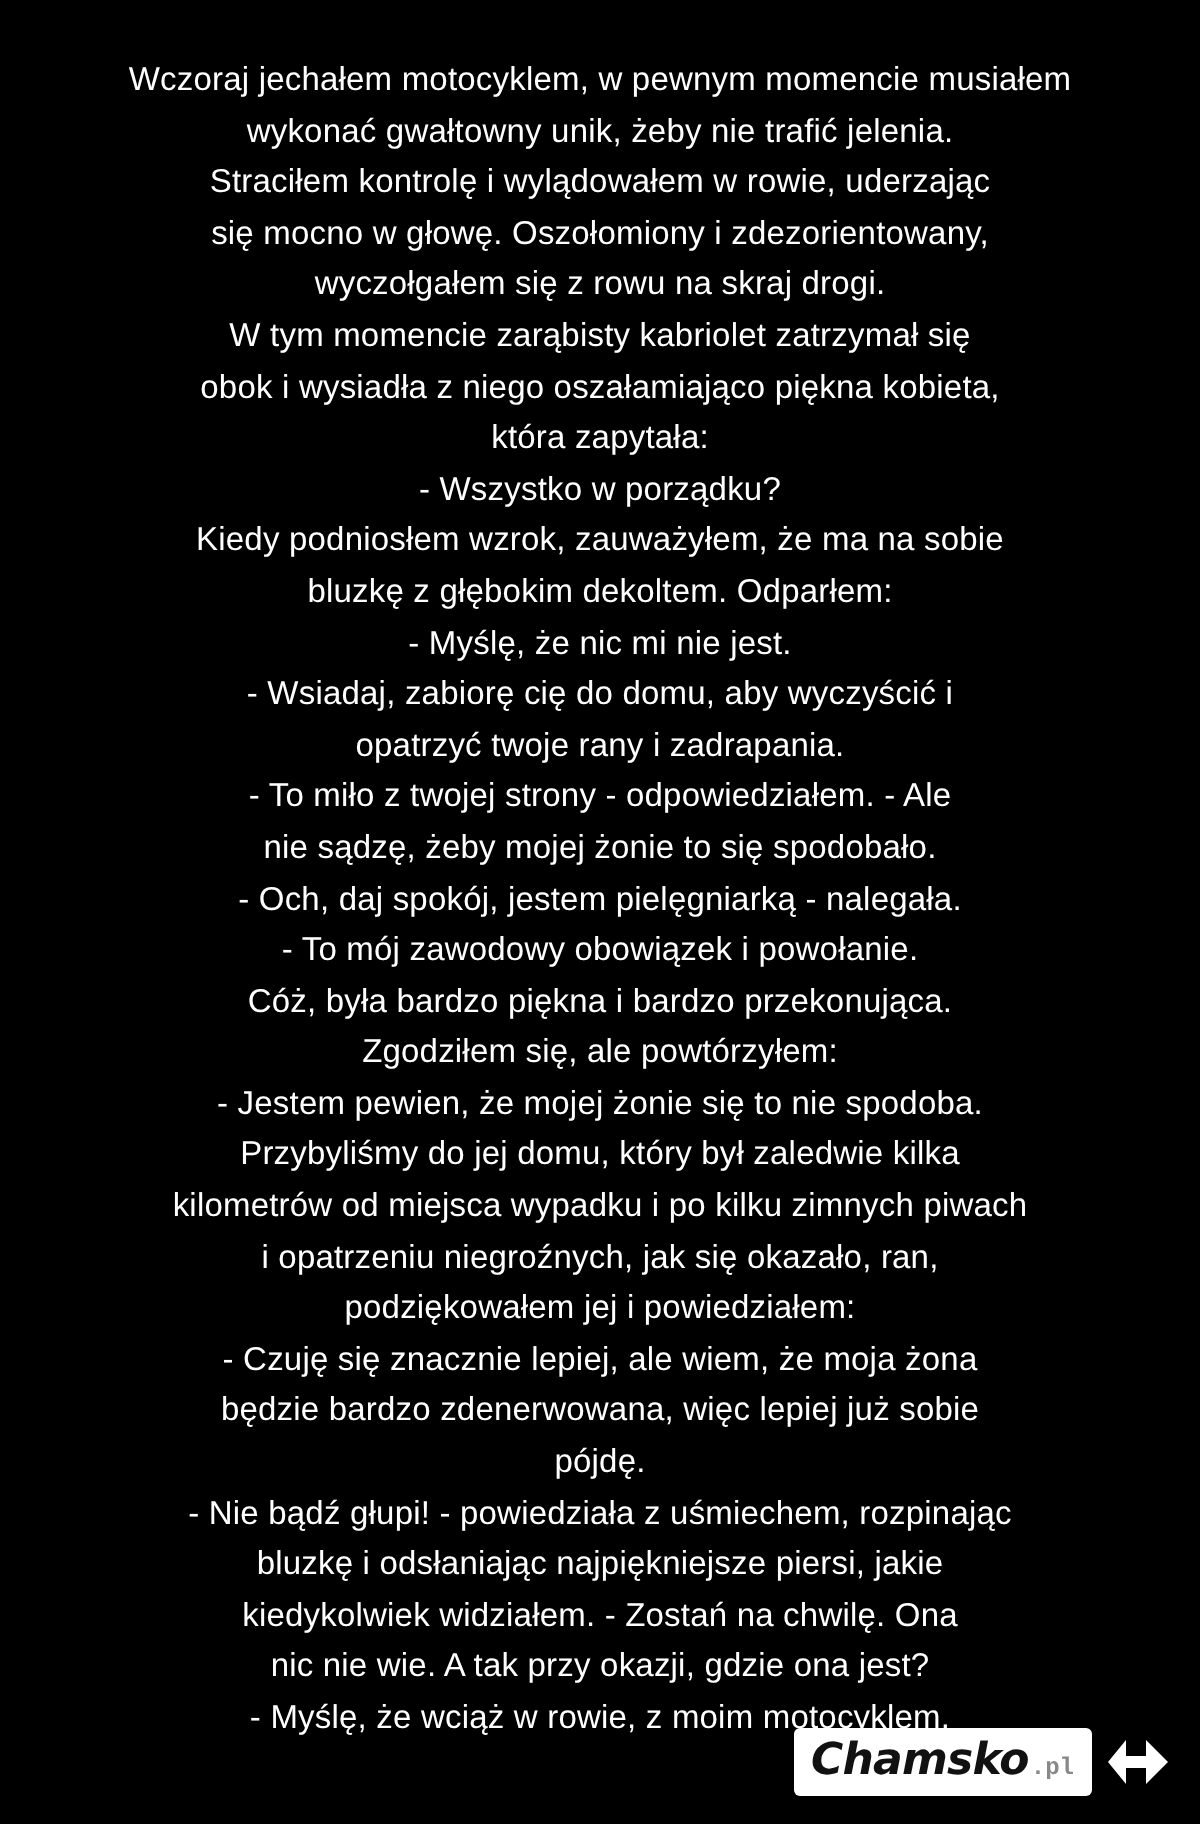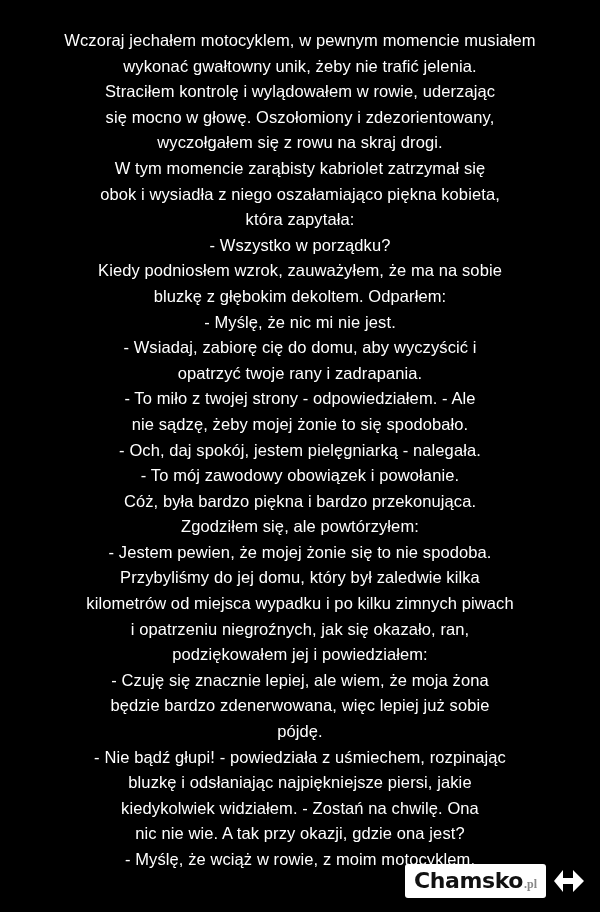--- a/index.html
+++ b/index.html
@@ -59,27 +59,28 @@
     background: #ffffff;
     color: #111111;
     padding: 4px 9px 5px 9px;
     border-radius: 3px;
   }
   .brand-name {
     font-size: 22px;
     font-weight: bold;
     letter-spacing: -0.4px;
     font-family: "DejaVu Sans", sans-serif;
+    font-style: italic;
   }
   .brand-tld {
     font-size: 12px;
     font-weight: bold;
     color: #888888;
     margin-left: 1px;
-    font-family: Liberation Serif, serif;
+    font-family: Liberation Mono, monospace;
   }
   .brand-mark {
     width: 30px;
     height: 28px;
     display: block;
   }
 </style>
 </head>
 <body>
 

